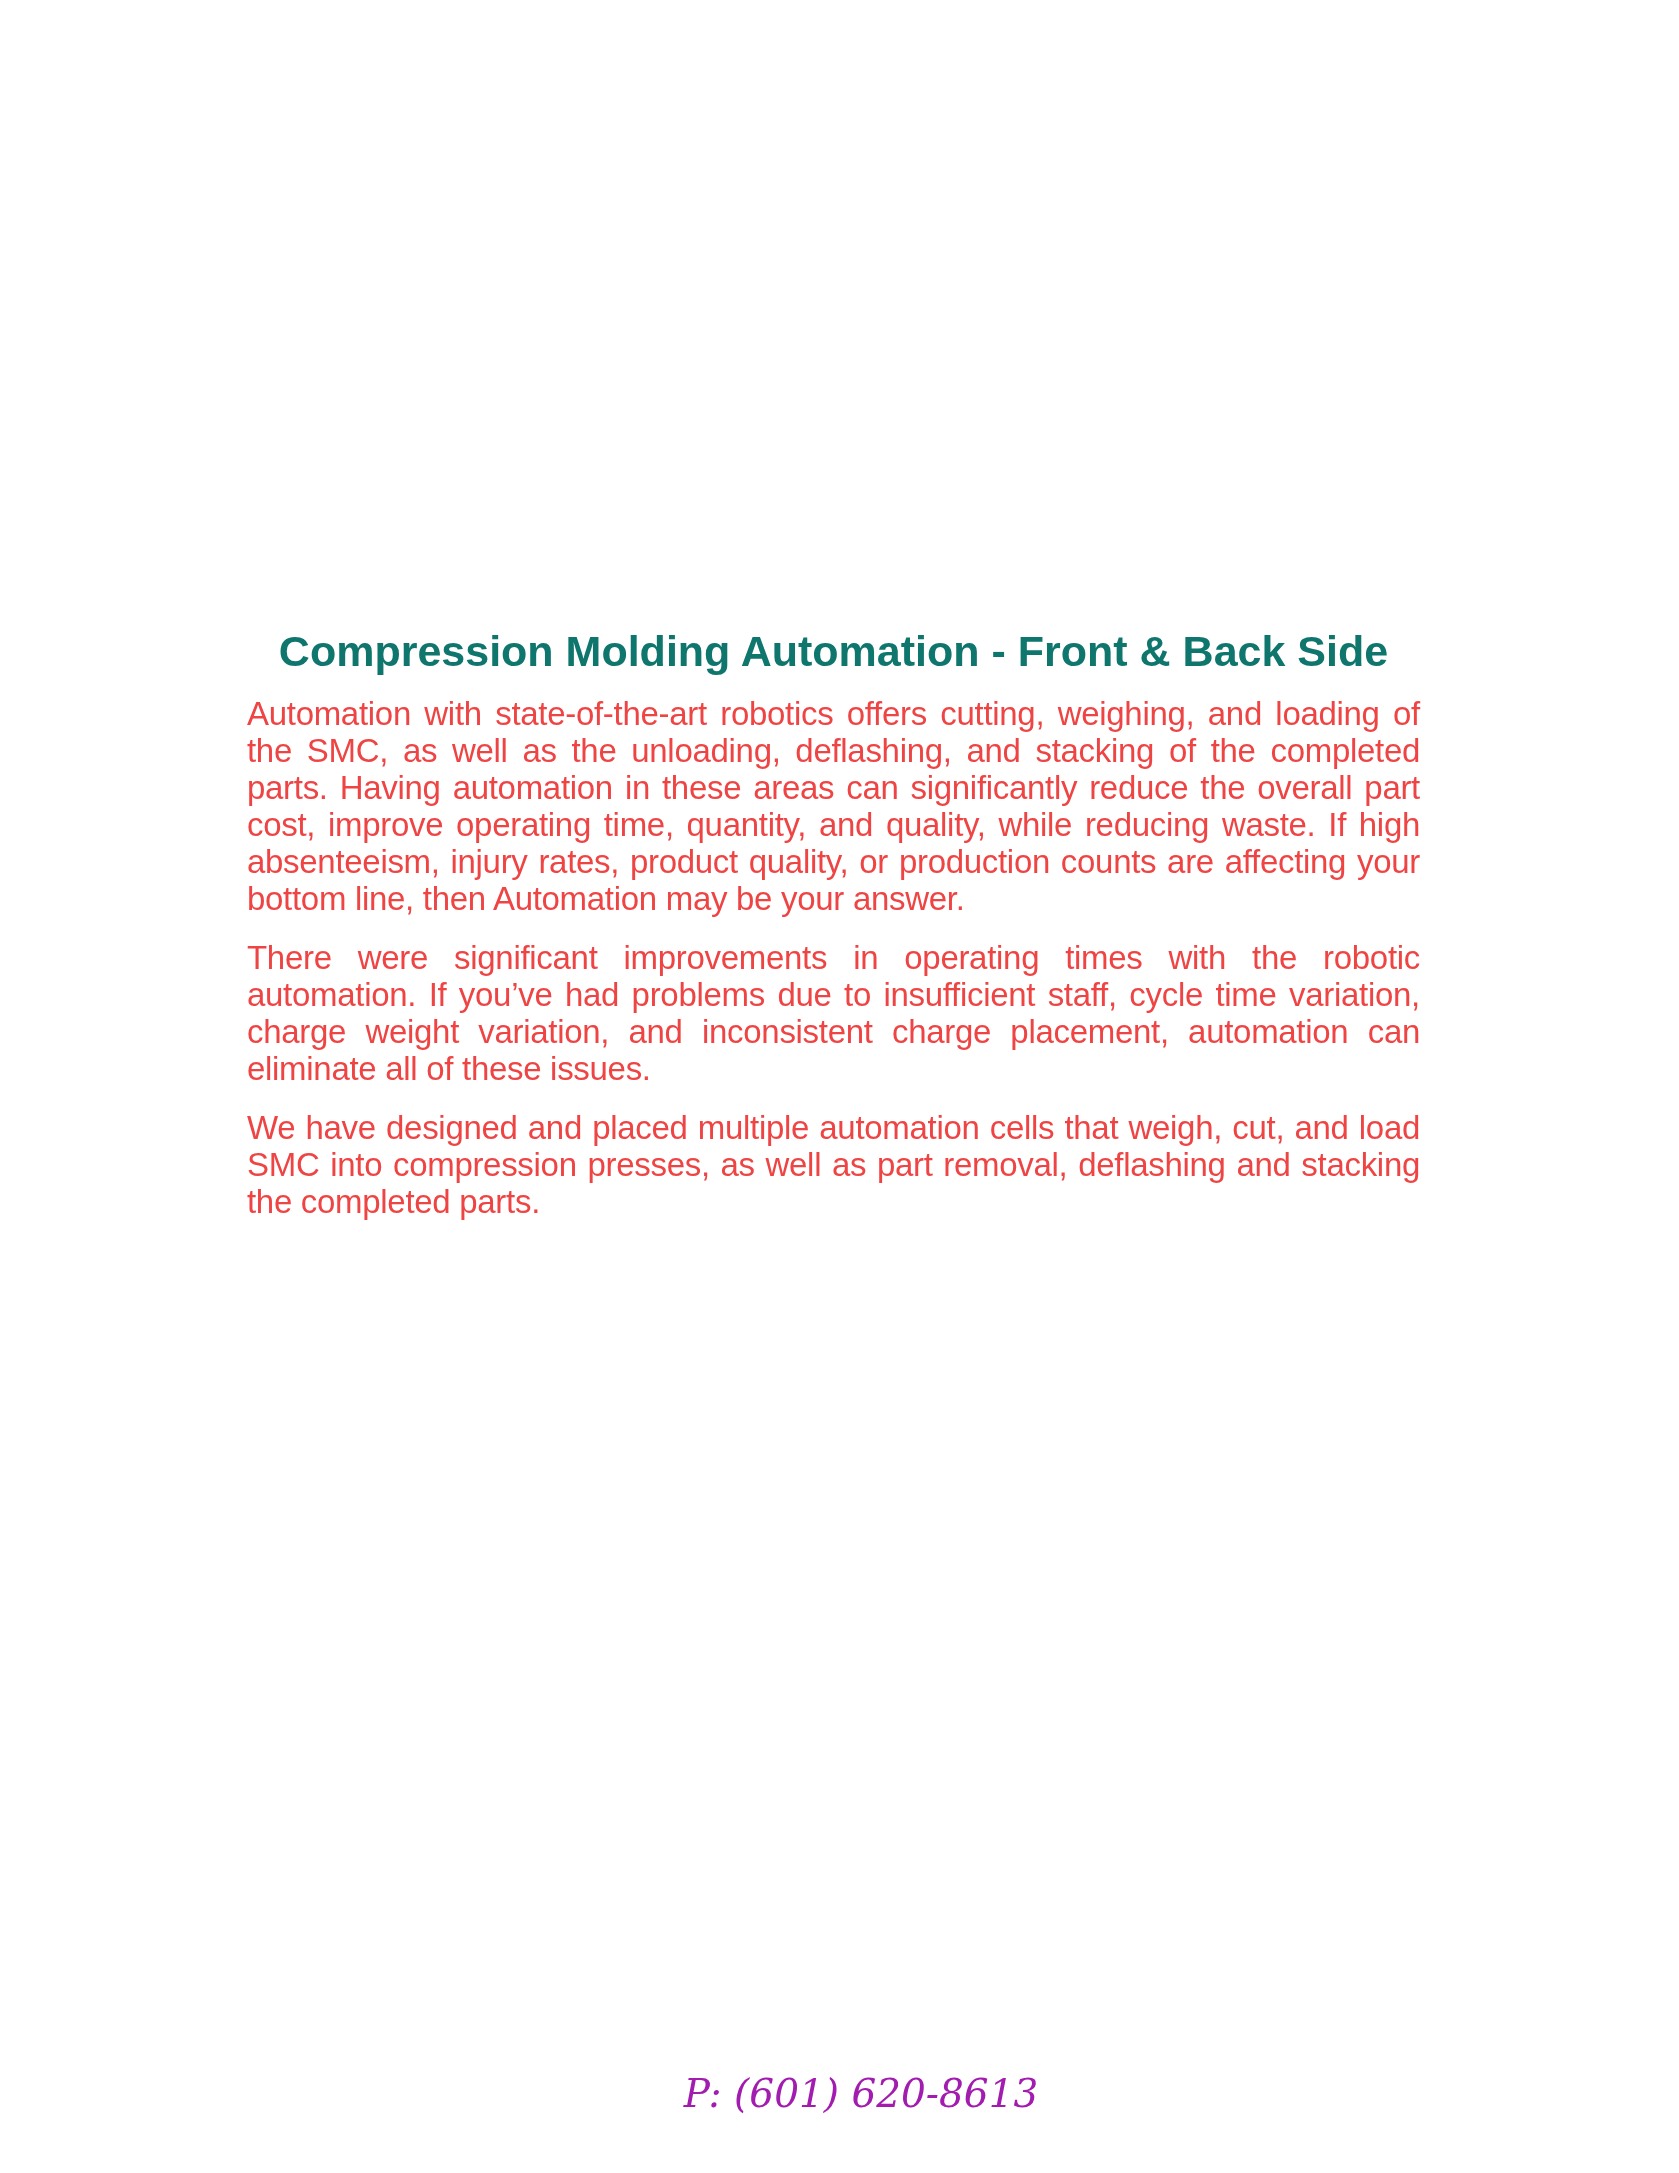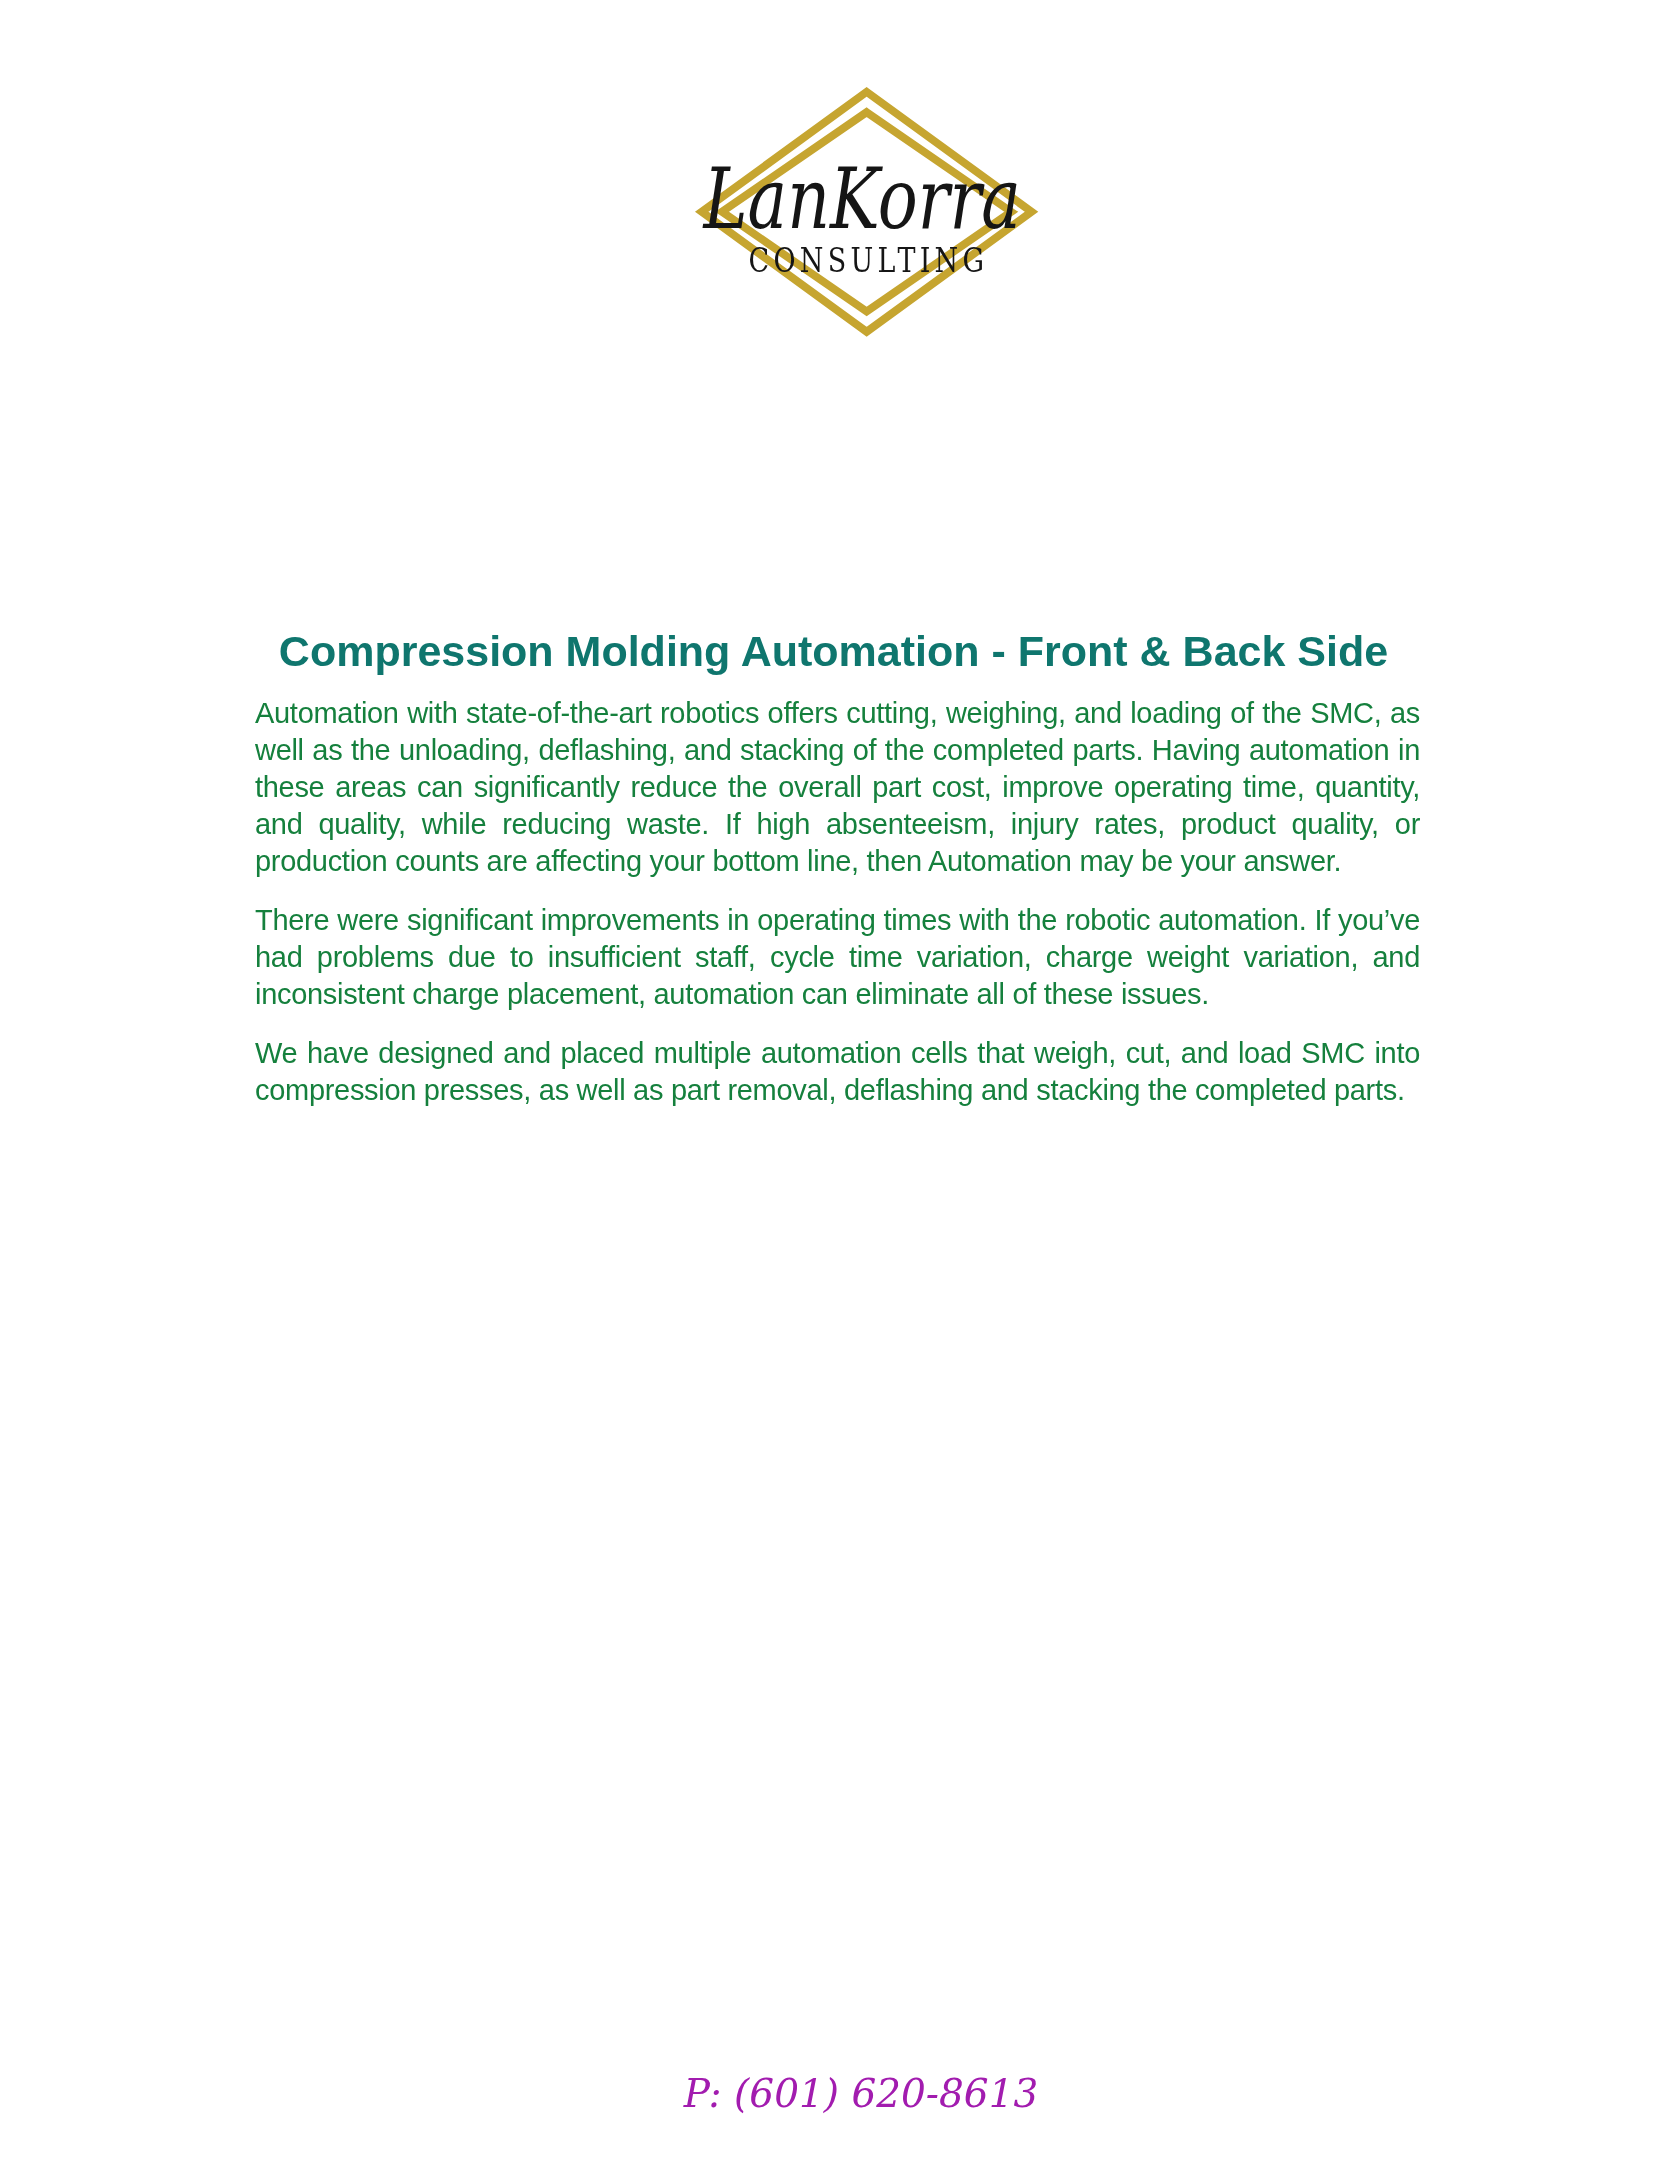--- a/index.html
+++ b/index.html
@@ -56,27 +56,27 @@
   }
 
   
   .content {
     position: absolute;
     left: 247px;
     top: 695px;
     width: 1173px;
   }
   .content p {
-    margin: 0 0 22px 8px;
-    font-size: 29px;
+    margin: 0 0 22px 0;
+    font-size: 33px;
     line-height: 37px;
     letter-spacing: -0.3px;
     text-align: justify;
     text-justify: inter-word;
-    color: #15803d;
+    color: #ef4444;
   }
   .content p.after-blank {
     margin-top: 59px;
   }
 
   
   .footer {
     position: absolute;
     left: 0;
     top: 2071px;
@@ -91,28 +91,20 @@
     color: #a21caf;
     white-space: nowrap;
     padding-left: 21px;
   }
 </style>
 </head>
 <body>
 
 <div class="page">
 
-  <div class="logo">
-    <svg viewBox="760 60 440 340" xmlns="http://www.w3.org/2000/svg">
-      <polygon points="983,104 1170,240 983,376 796,240" fill="none" stroke="#C6A530" stroke-width="9"></polygon>
-      <polygon points="983,127 1147,240 983,353 819,240" fill="none" stroke="#C6A530" stroke-width="9"></polygon>
-      <text class="logo-script-text" x="978" y="258" font-size="96" text-anchor="middle" textLength="360" lengthAdjust="spacingAndGlyphs">LanKorra</text>
-      <text class="logo-sub-text" x="985" y="308" font-size="38" letter-spacing="6" text-anchor="middle" textLength="272" lengthAdjust="spacingAndGlyphs">CONSULTING</text>
-    </svg>
-  </div>
 
   <div class="title">Compression Molding Automation - Front &amp; Back Side</div>
 
   <div class="content">
     <p>Automation with state-of-the-art robotics offers cutting, weighing, and loading of the SMC, as well as the unloading, deflashing, and stacking of the completed parts. Having automation in these areas can significantly reduce the overall part cost, improve operating time, quantity, and quality, while reducing waste. If high absenteeism, injury rates, product quality, or production counts are affecting your bottom line, then Automation may be your answer.</p>
     <p>There were significant improvements in operating times with the robotic automation.  If you’ve had problems due to insufficient staff, cycle time variation, charge weight variation, and inconsistent charge placement, automation can eliminate all of these issues.</p>
     <p>We have designed and placed multiple automation cells that weigh, cut, and load SMC into compression presses, as well as part removal, deflashing and stacking the completed parts.</p>
   </div>
 
   <div class="footer">

